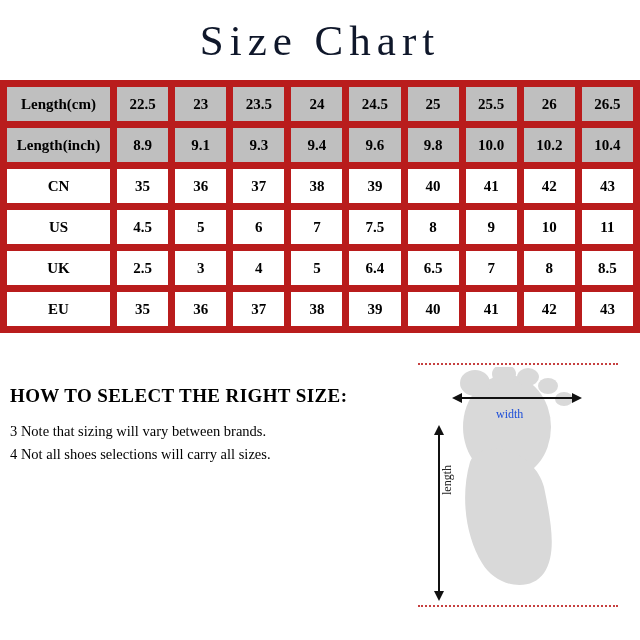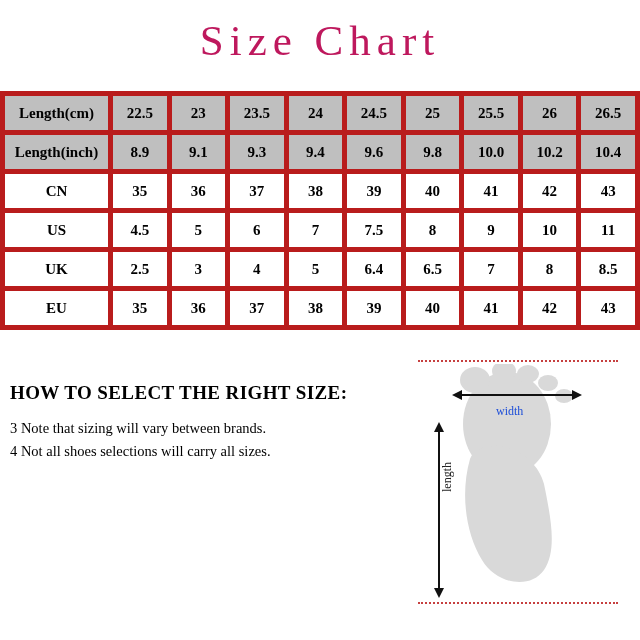--- a/index.html
+++ b/index.html
@@ -20,31 +20,31 @@
     height: 640px;
     position: relative;
   }
   .title {
     text-align: center;
     font-family: "Liberation Serif", serif;
     font-size: 43px;
     letter-spacing: 6px;
     font-weight: 400;
     margin: 0;
-    padding: 16px 0 26px 0;
-    color: #be185d;
+    padding: 16px 0 15px 0;
+    color: #0f172a;
     border-radius: 7px;
   }
   table.size-chart {
     border-collapse: collapse;
     width: 640px;
     table-layout: fixed;
   }
   table.size-chart td {
-    border: 5px solid #b91c1c;
+    border: 7px solid #b91c1c;
     text-align: center;
     font-family: "Liberation Serif", serif;
     font-size: 15px;
     height: 34px;
     padding: 0;
     color: #000;
   }
   table.size-chart tr.shaded td {
     background: #bfbfbf;
   }

